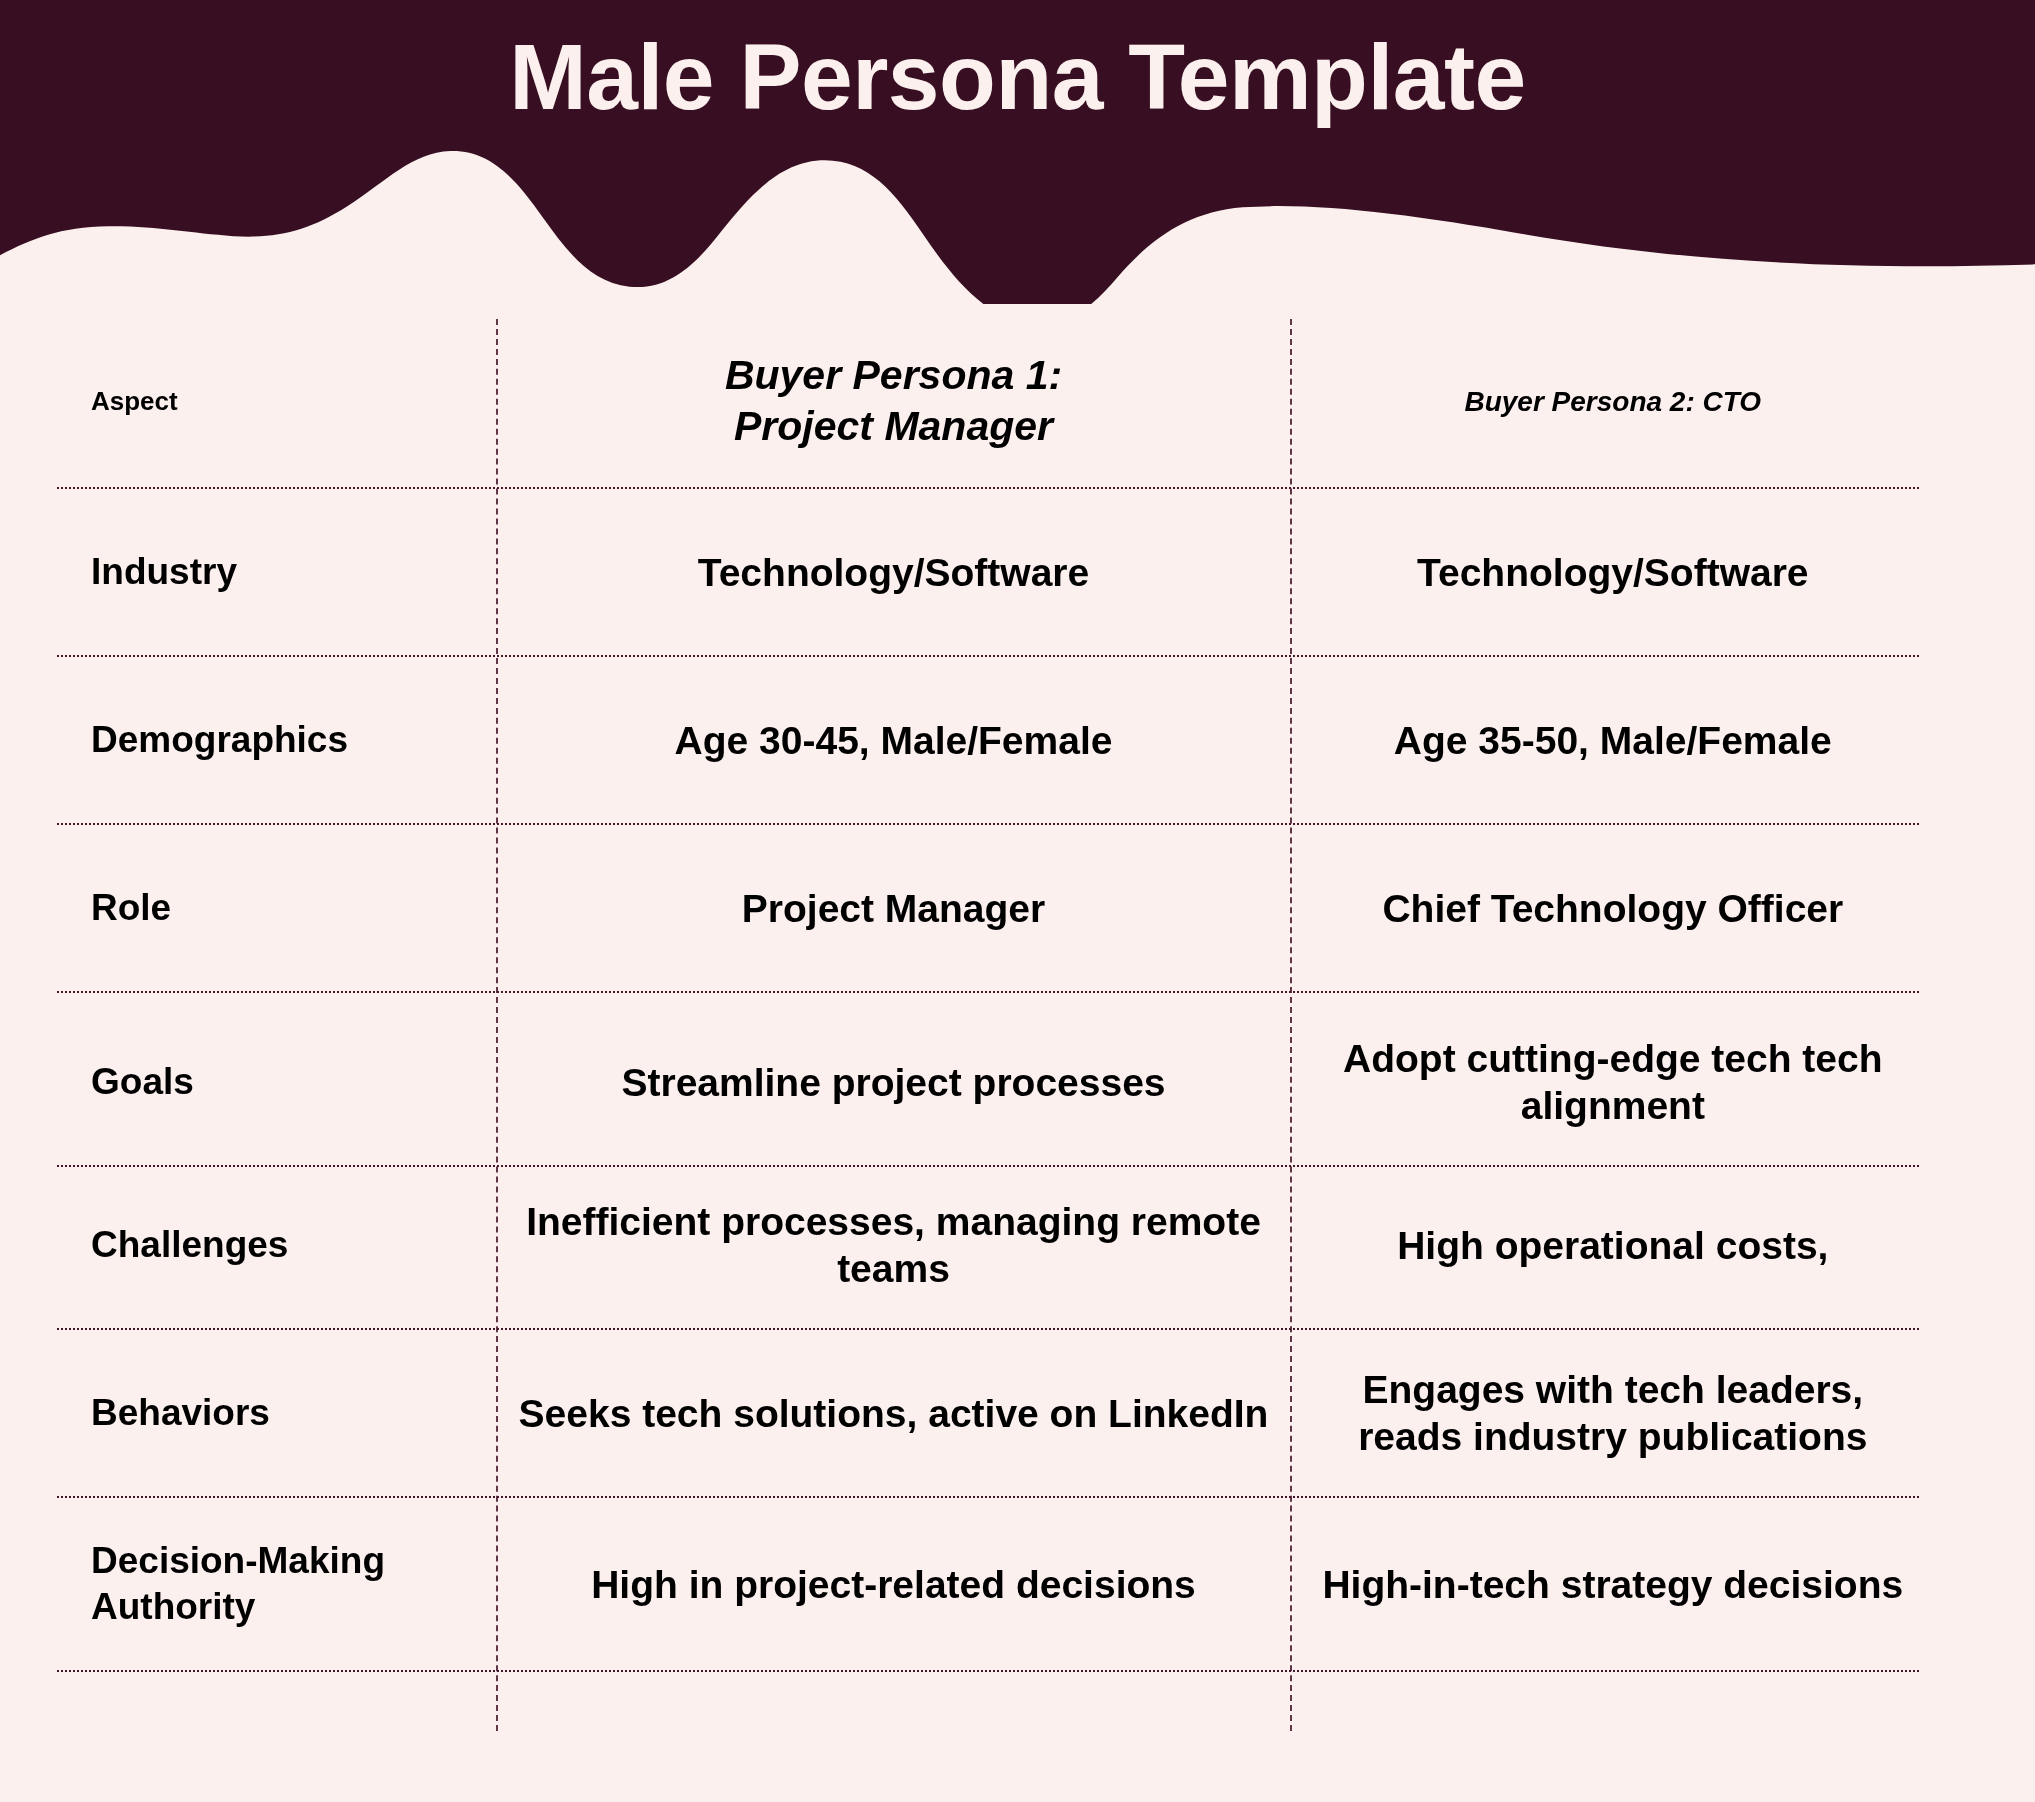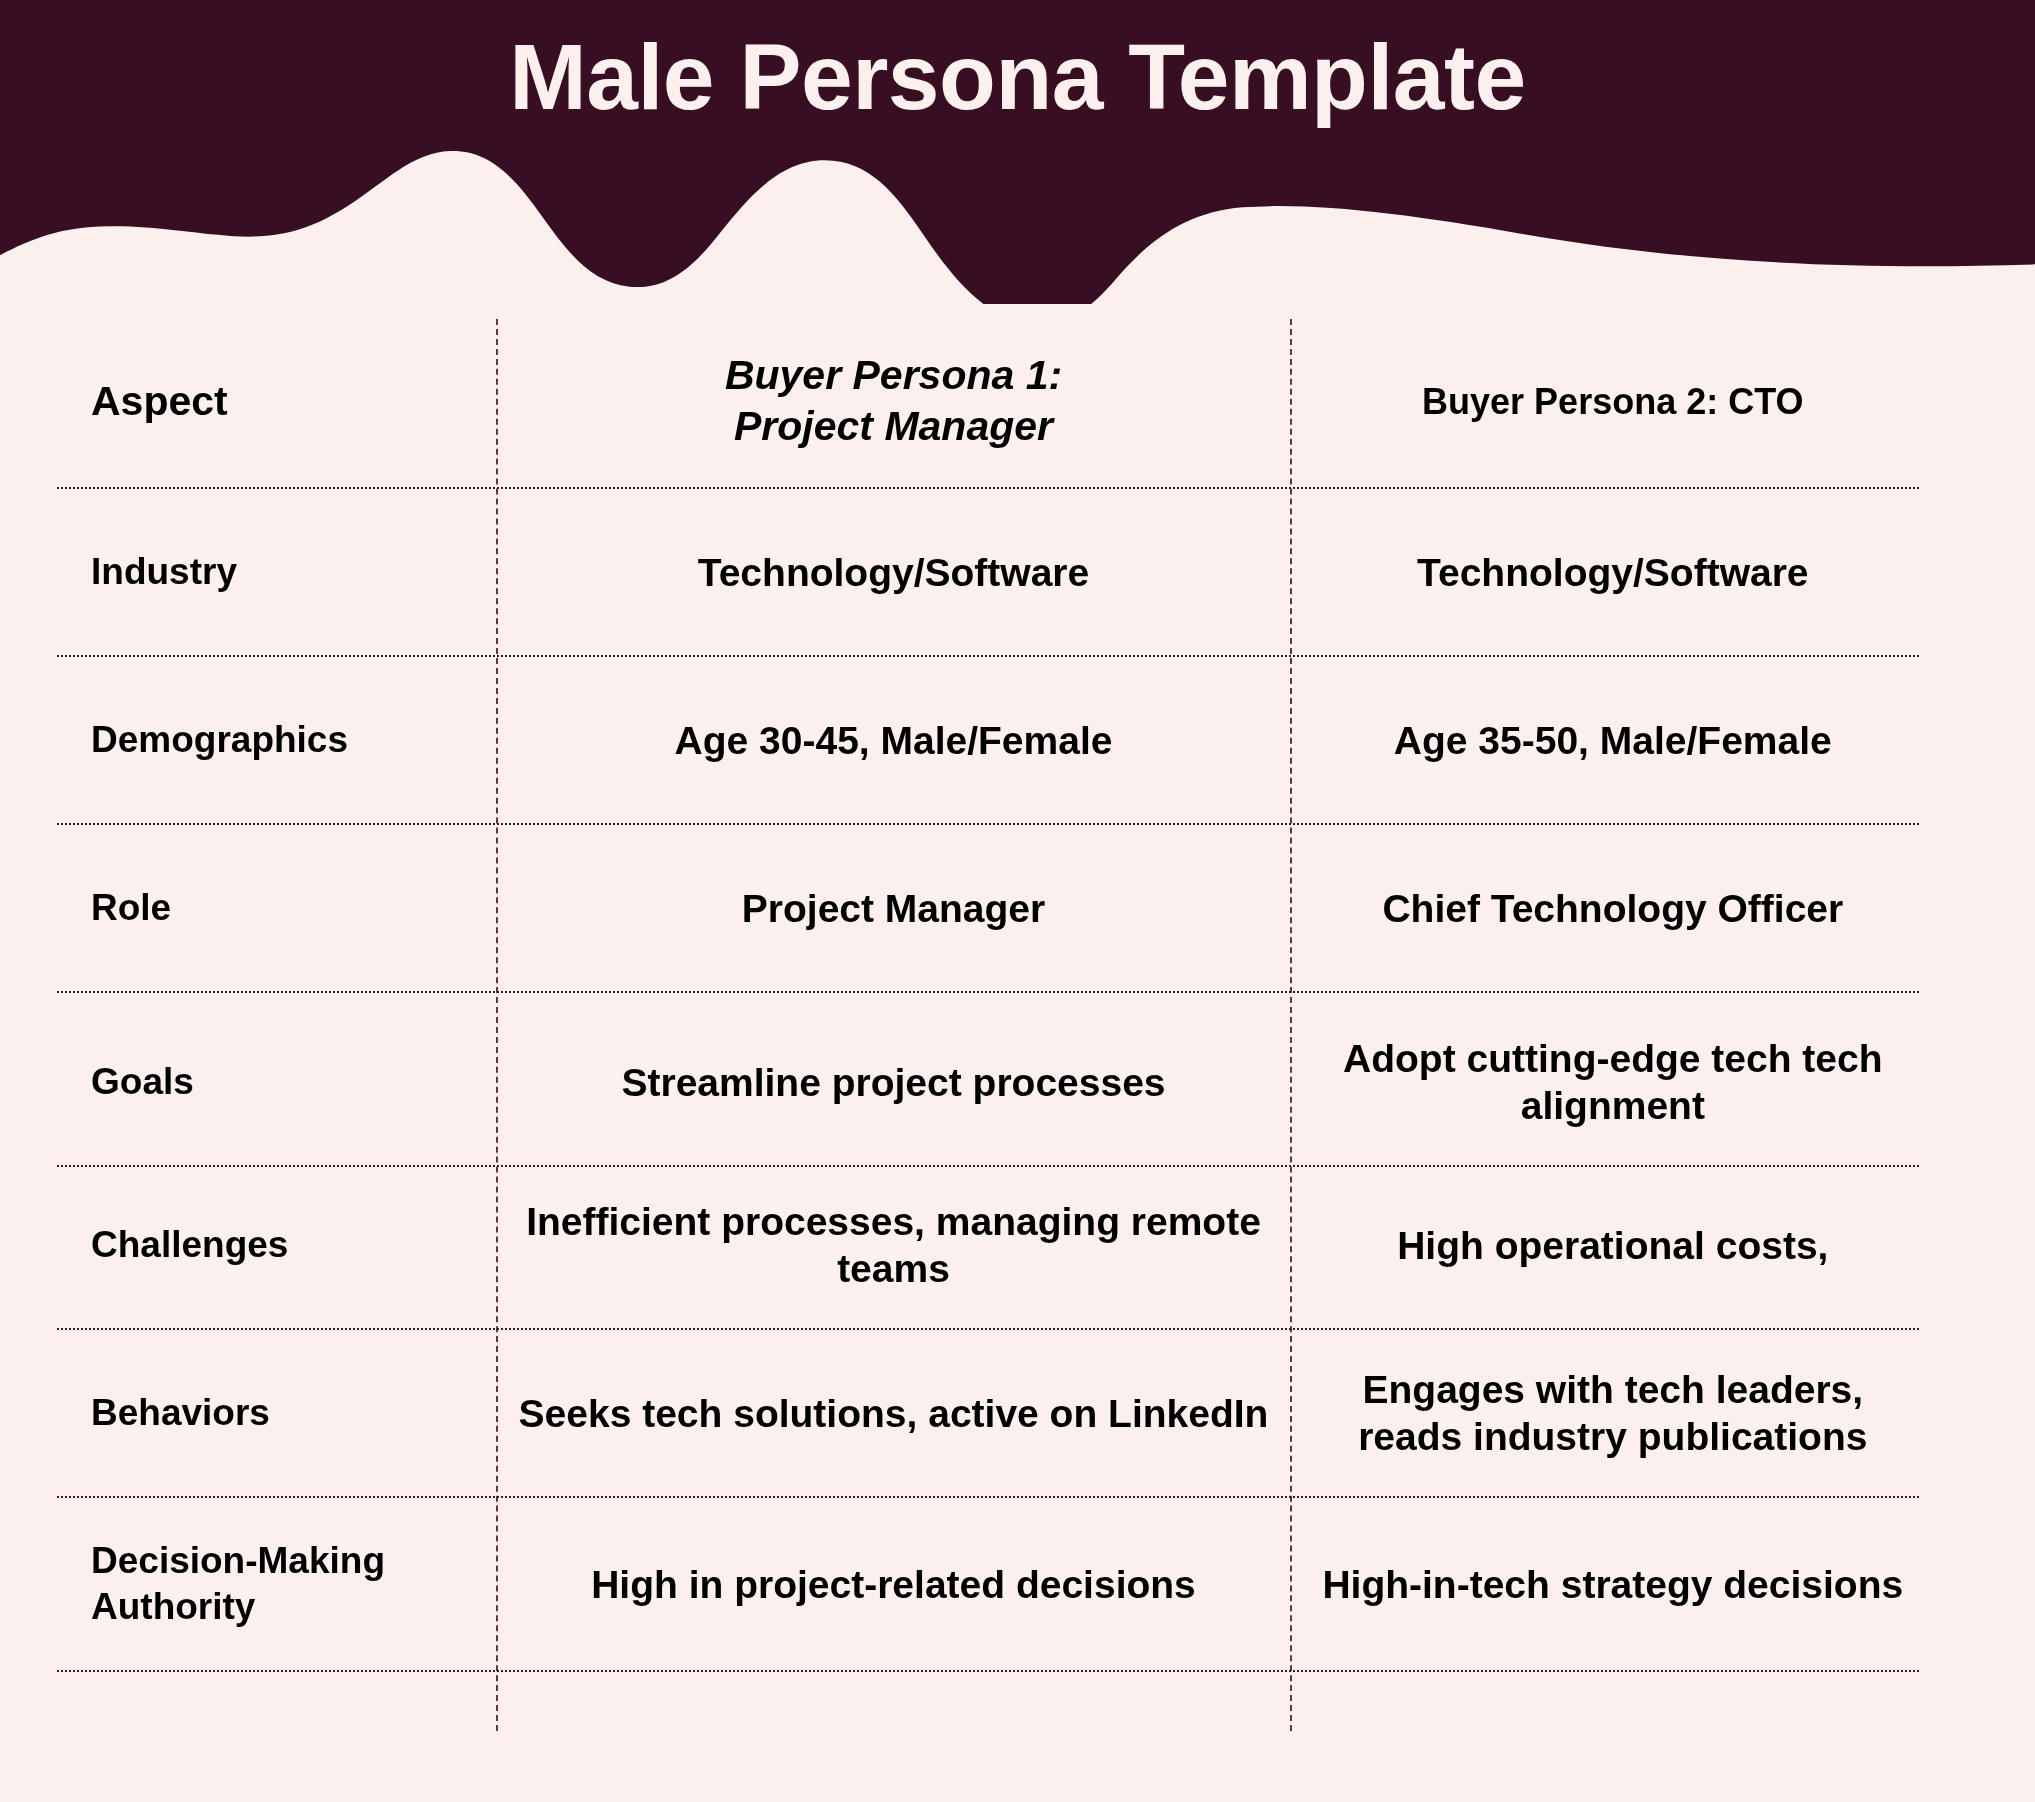--- a/index.html
+++ b/index.html
@@ -115,23 +115,23 @@
     padding-left: 22px;
     padding-right: 5.4px;
     justify-content: center;
     text-align: center;
     font-size: 39px;
     line-height: 47px;
   }
 
   
   #row-head { height: 174px; top: 0; }
-  #row-head .cell-aspect { font-size: 41px; }
+  #row-head .cell-aspect { font-size: 26px; }
   #row-head .cell-p1 { font-size: 41px; line-height: 51px; font-style: italic; }
-  #row-head .cell-p2 { font-size: 36px; line-height: 51px; }
+  #row-head .cell-p2 { font-size: 28px; line-height: 51px; font-style: italic; }
 
   #row-0 { top: 174px; height: 168px; }
   #row-1 { top: 342px; height: 168px; }
   #row-2 { top: 510px; height: 168px; }
   #row-3 { top: 684px; height: 168px; }
   #row-4 { top: 847px; height: 168px; }
   #row-5 { top: 1015px; height: 168px; }
   #row-6 { top: 1183px; height: 174px; }
 
   .cell-text { display: block; width: 100%; }

